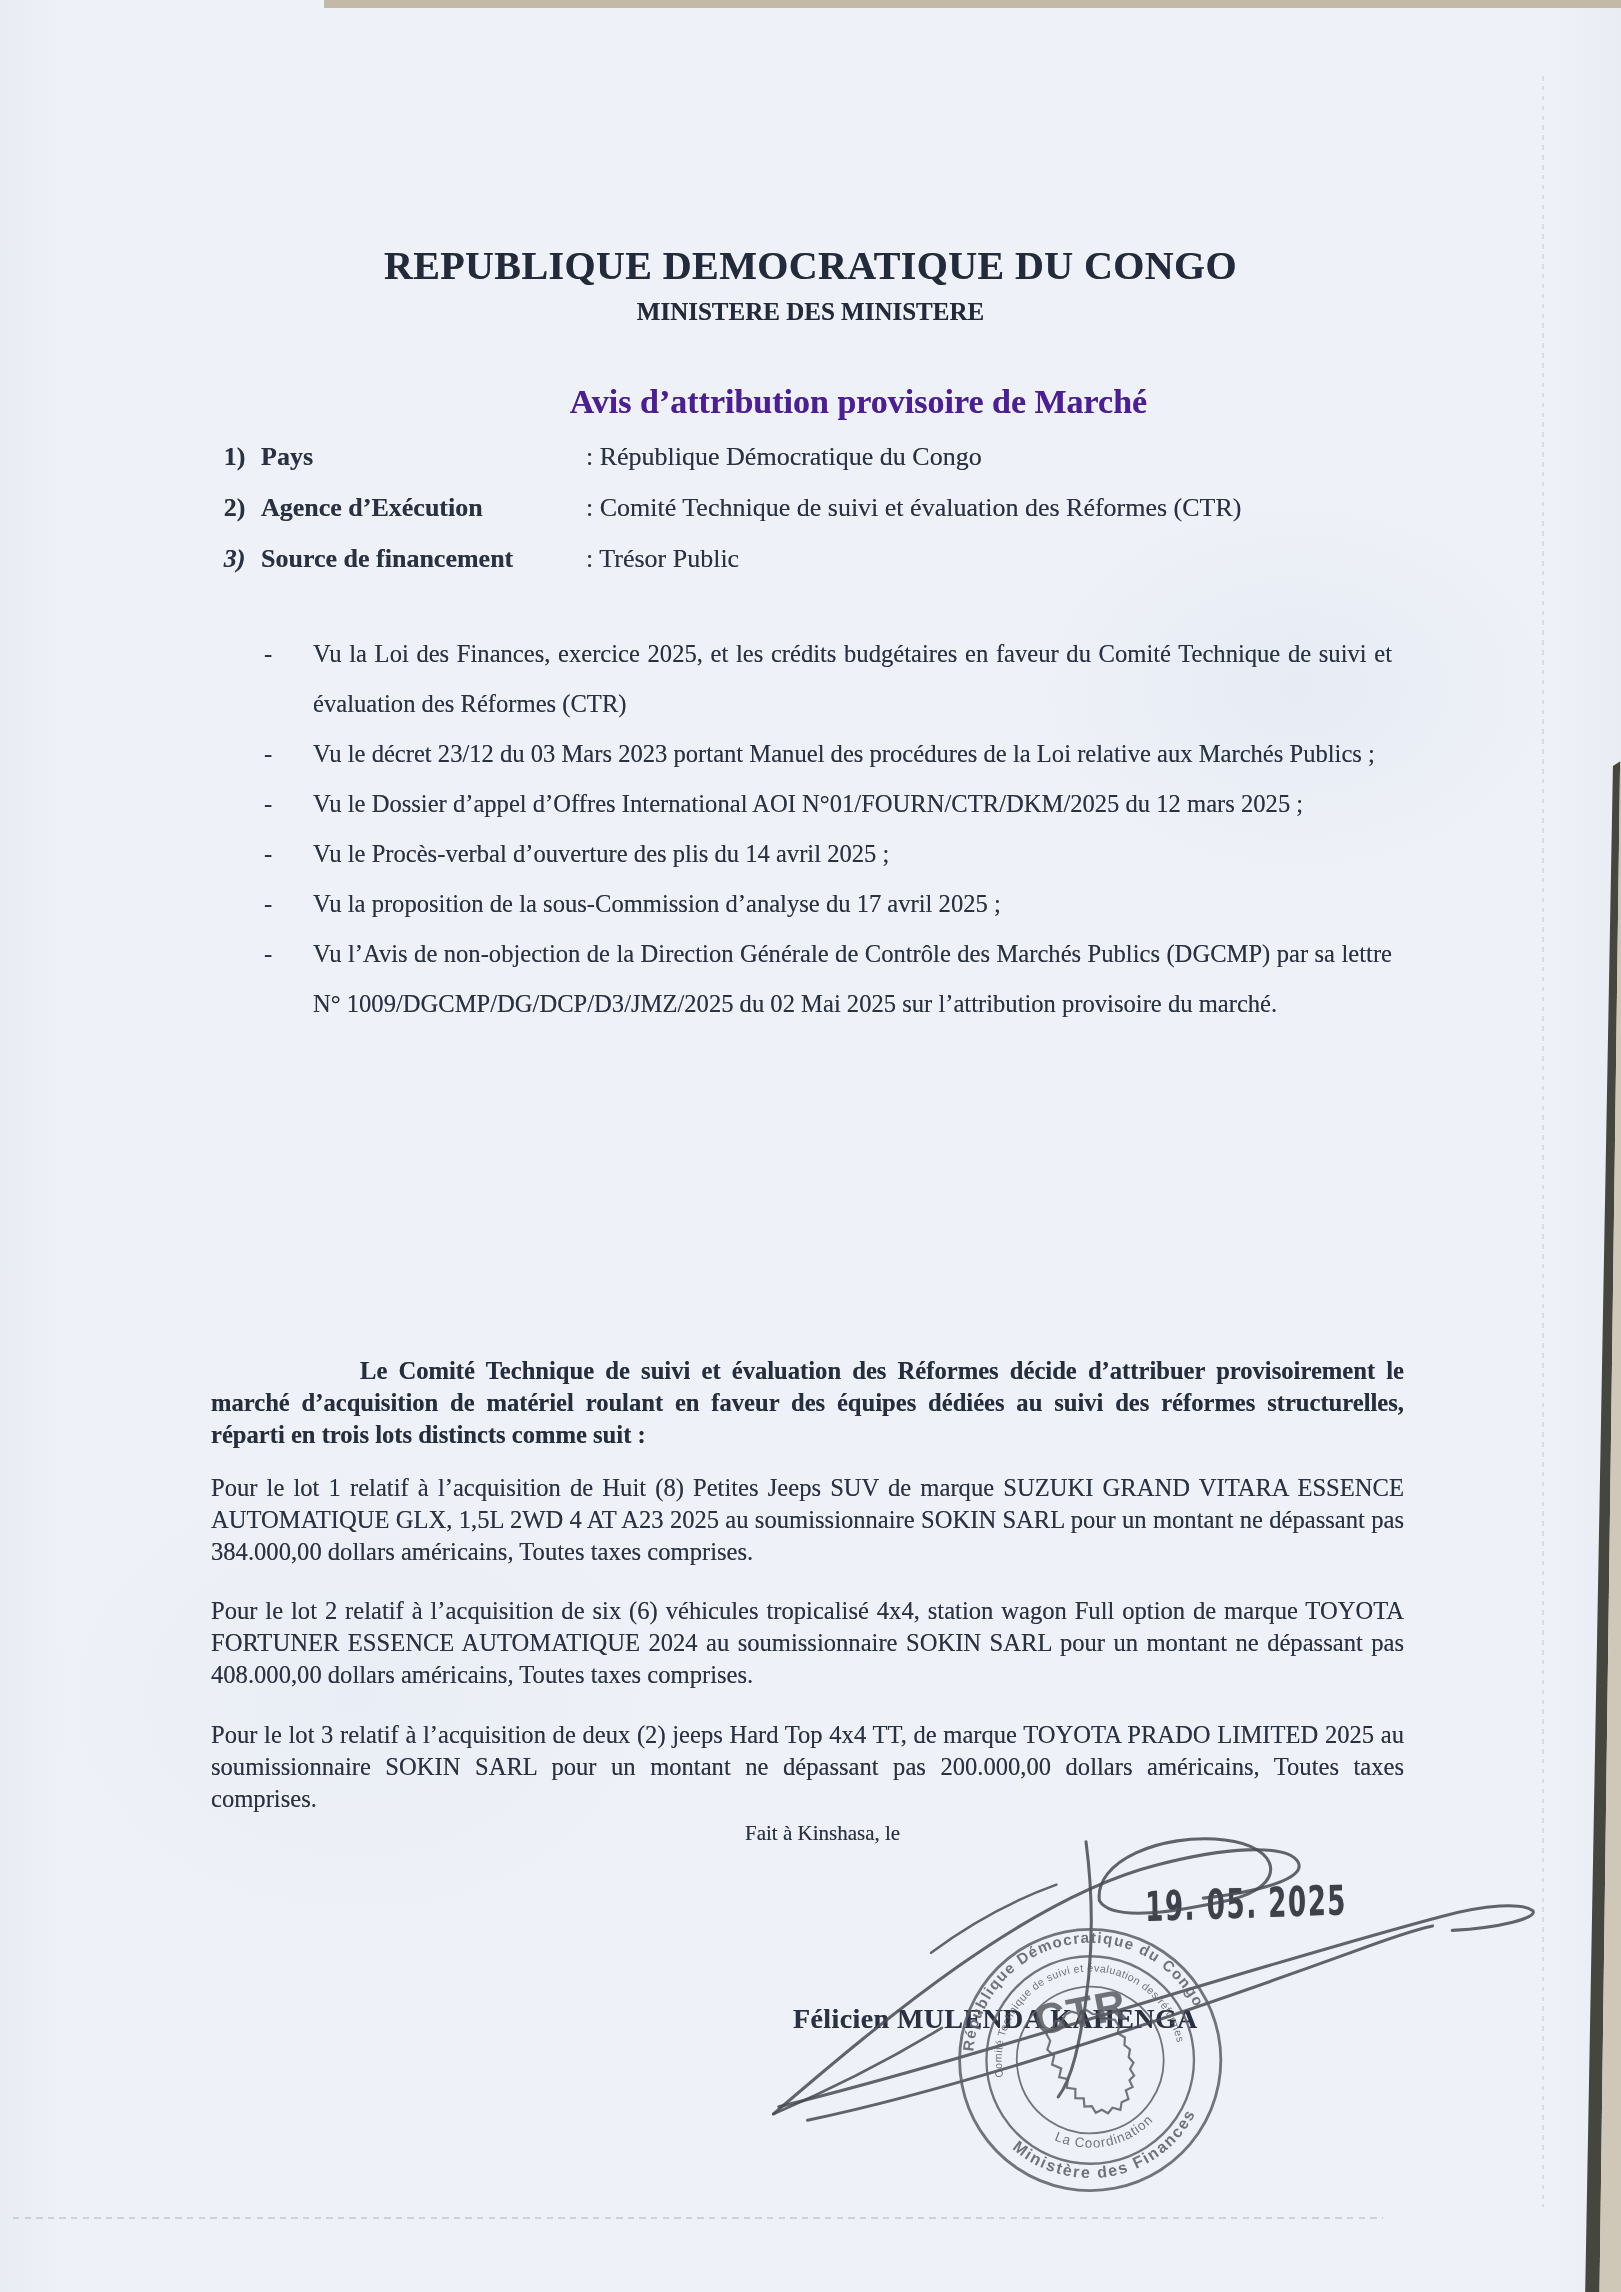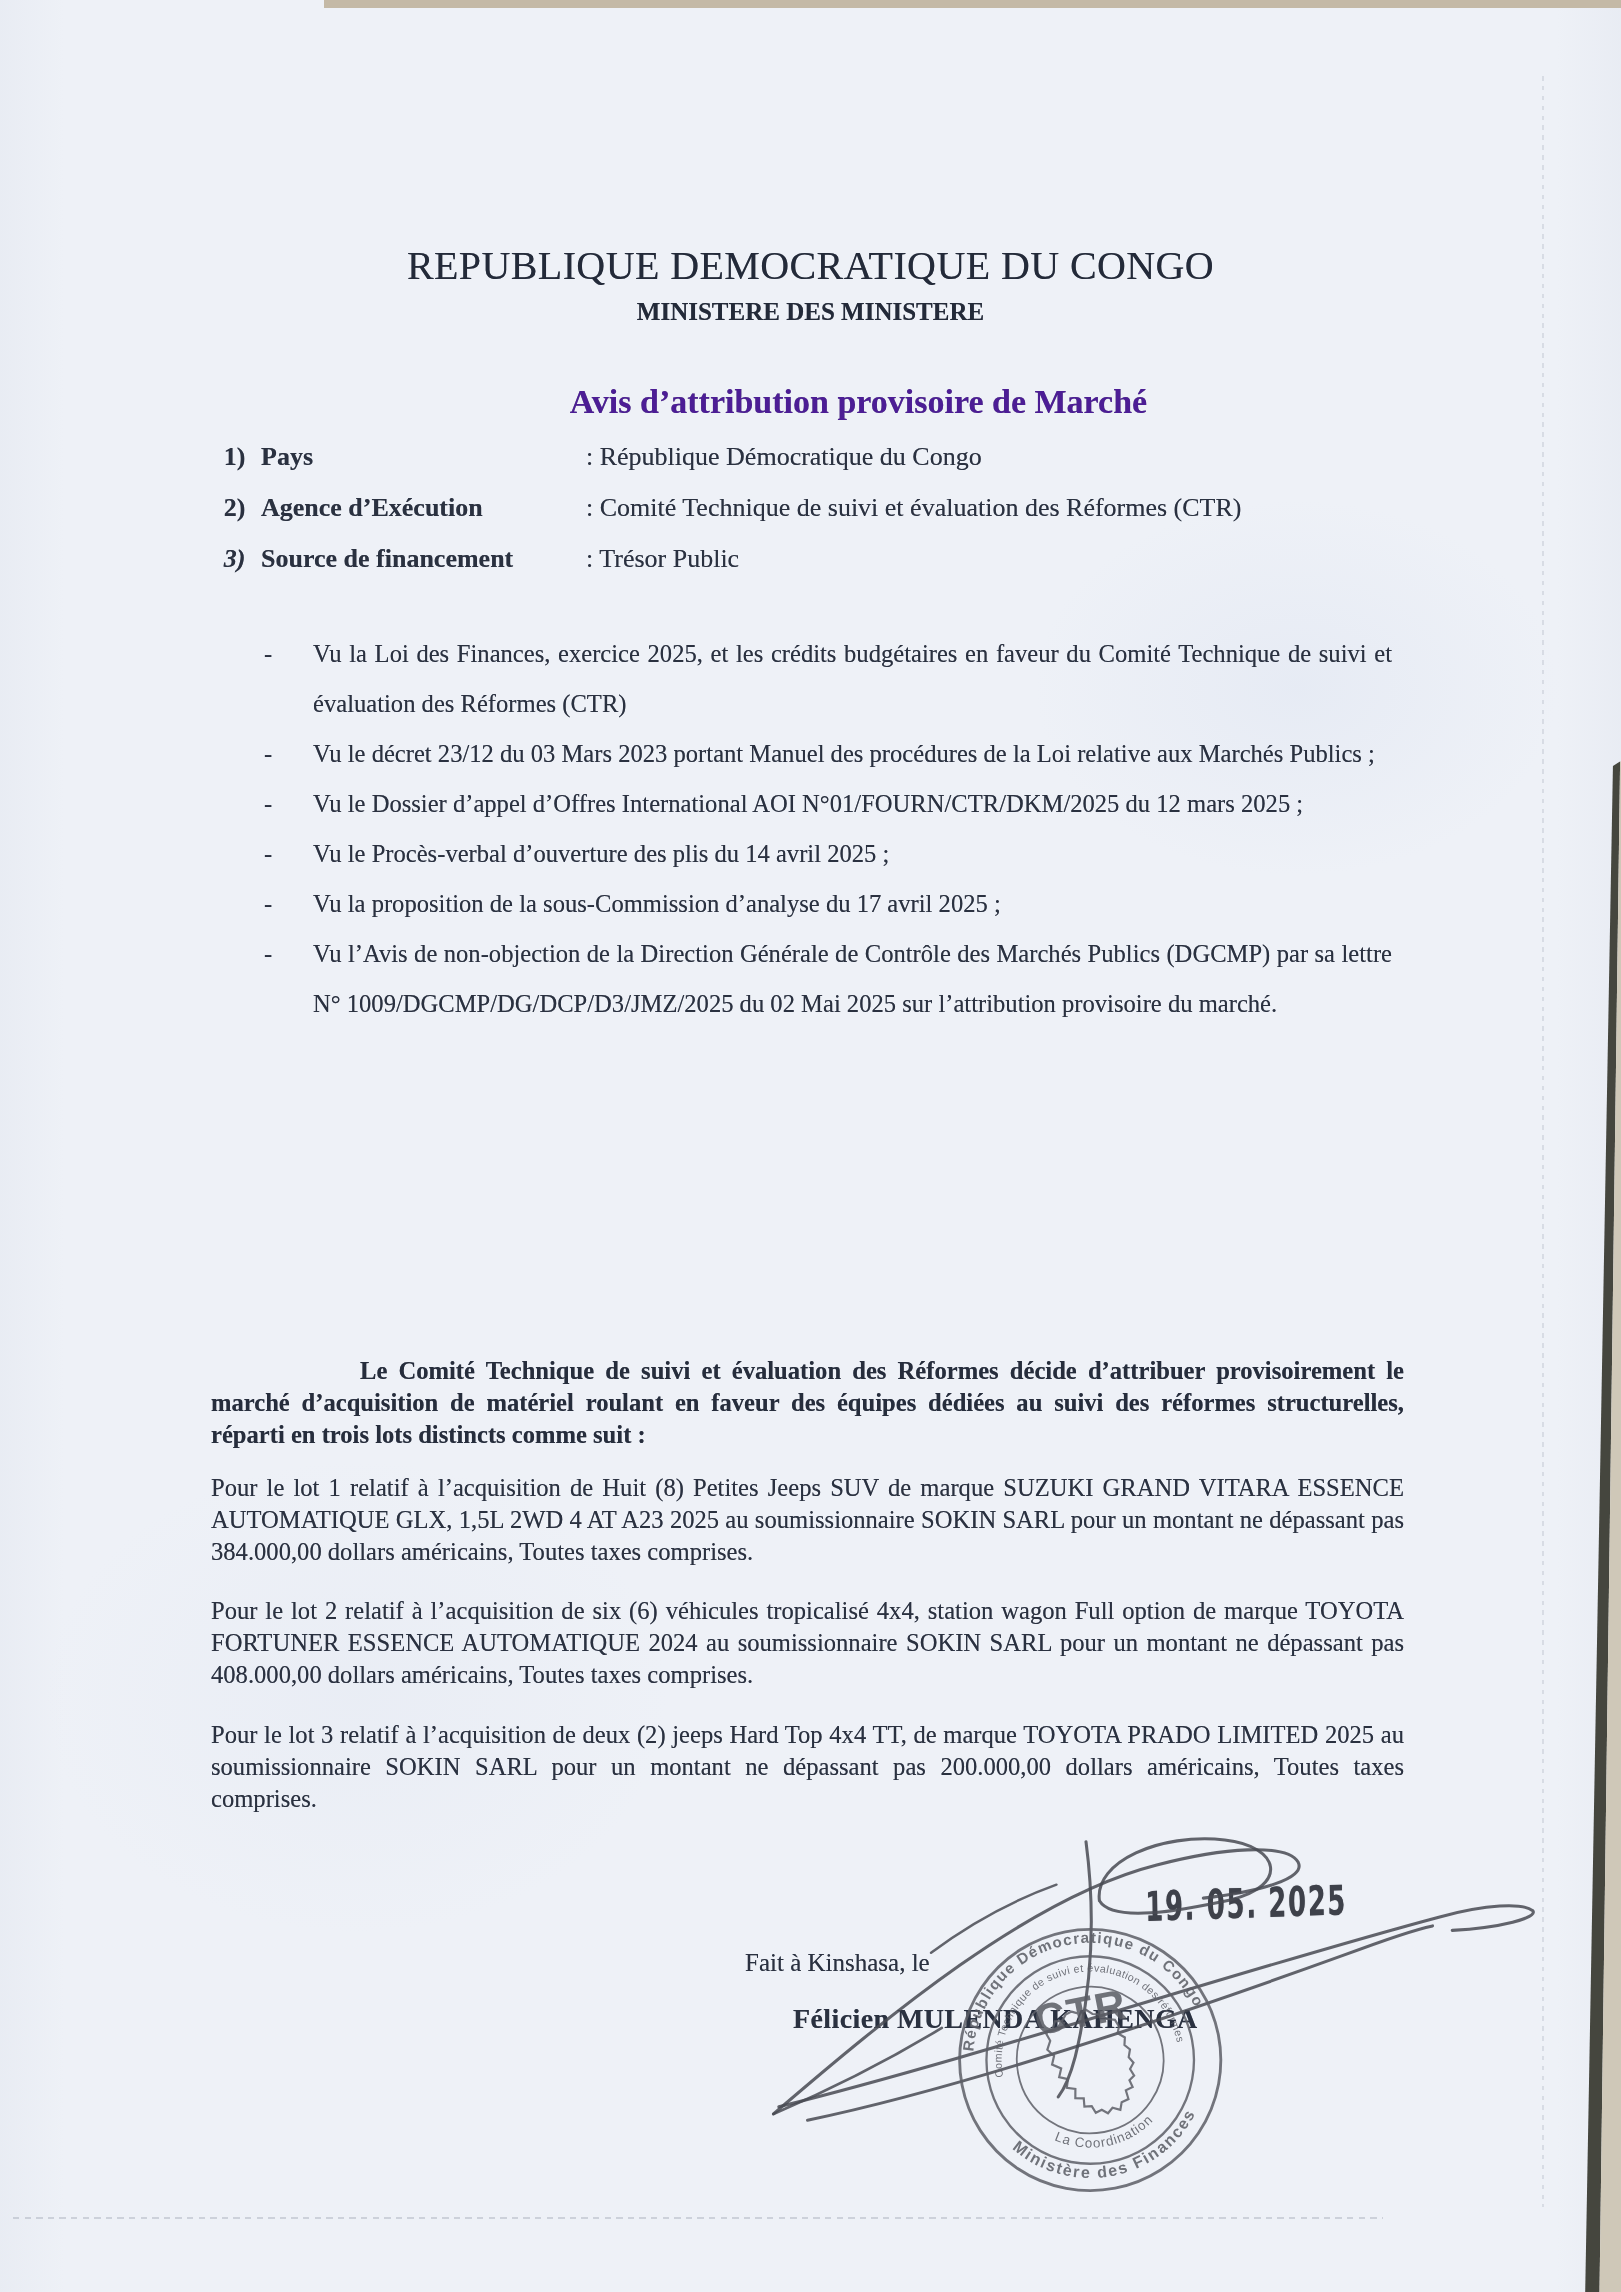--- a/index.html
+++ b/index.html
@@ -26,21 +26,21 @@
     position:absolute; left:1542px; top:76px; width:1.8px; height:2131px; opacity:.55;
     background:repeating-linear-gradient(to bottom, rgba(148,156,172,0.45) 0 4.5px, transparent 4.5px 9.9px);
   }
   .crease-h{
     position:absolute; left:12.5px; top:2217px; width:1370px; height:1.8px; opacity:.6;
     background:repeating-linear-gradient(to right, rgba(128,136,152,0.5) 0 6.3px, transparent 6.3px 11.6px);
   }
 
   
   .doc-header{ position:absolute; left:0; top:242px; width:1621px; text-align:center; }
-  .h-line1{ font-size:40px; font-weight:normal; color:#232a39; letter-spacing:0.4px; }
+  .h-line1{ font-size:40px; font-weight:bold; color:#232a39; letter-spacing:0.4px; }
   .h-line2{ font-size:25px; font-weight:bold; color:#232a39; margin-top:9px; }
   .h-line3{ font-size:25px; font-weight:bold; color:#232a39; margin-top:7.2px; letter-spacing:-0.2px; }
   .doc-title{ position:absolute; left:0; top:383px; width:1621px; text-align:center;
               font-size:34px; font-weight:bold; color:#4c1d95;padding-left:48px; }
 
   
   .info{ position:absolute; left:213px; top:442px; width:1193px; font-size:26px; }
   .info-row{ position:relative; height:51px; }
   .info-num{ position:absolute; left:10.7px; font-weight:bold; }
   .info-num.it{ font-style:italic; }
@@ -55,21 +55,21 @@
 
   
   .decision{ position:absolute; left:211px; top:1355px; width:1193px; margin:0;
              font-size:24.6px; font-weight:bold; line-height:32px;
              text-align:justify; text-indent:149px; color:#262d3c;font-family:Liberation Serif, serif; }
   .lot{ position:absolute; left:211px; width:1193px; margin:0;
         font-size:24.6px; line-height:32px; text-align:justify; }
   .lot1{ top:1472px; } .lot2{ top:1595px; } .lot3{ top:1719px; }
 
   
-  .closing-line{ position:absolute; left:745px; top:1949px; font-size:25px; }
+  .closing-line{ position:absolute; left:745px; top:1821px; font-size:21px; }
   .date-stamp{
     position:absolute; left:1145px; top:1883px;
     font-family:"DejaVu Sans","Liberation Sans",sans-serif;
     font-size:41px; font-weight:bold; letter-spacing:2.7px; color:#3e414a;
     transform:scaleX(0.63) rotate(-1.2deg); transform-origin:left top;
     text-shadow:0 0 0.9px rgba(62,65,74,0.6); white-space:nowrap;
   }
   .signatory{ position:absolute; left:793px; top:2003px; font-size:28px; font-weight:bold;
               letter-spacing:0.4px; color:#2a3140; white-space:nowrap; }
 

